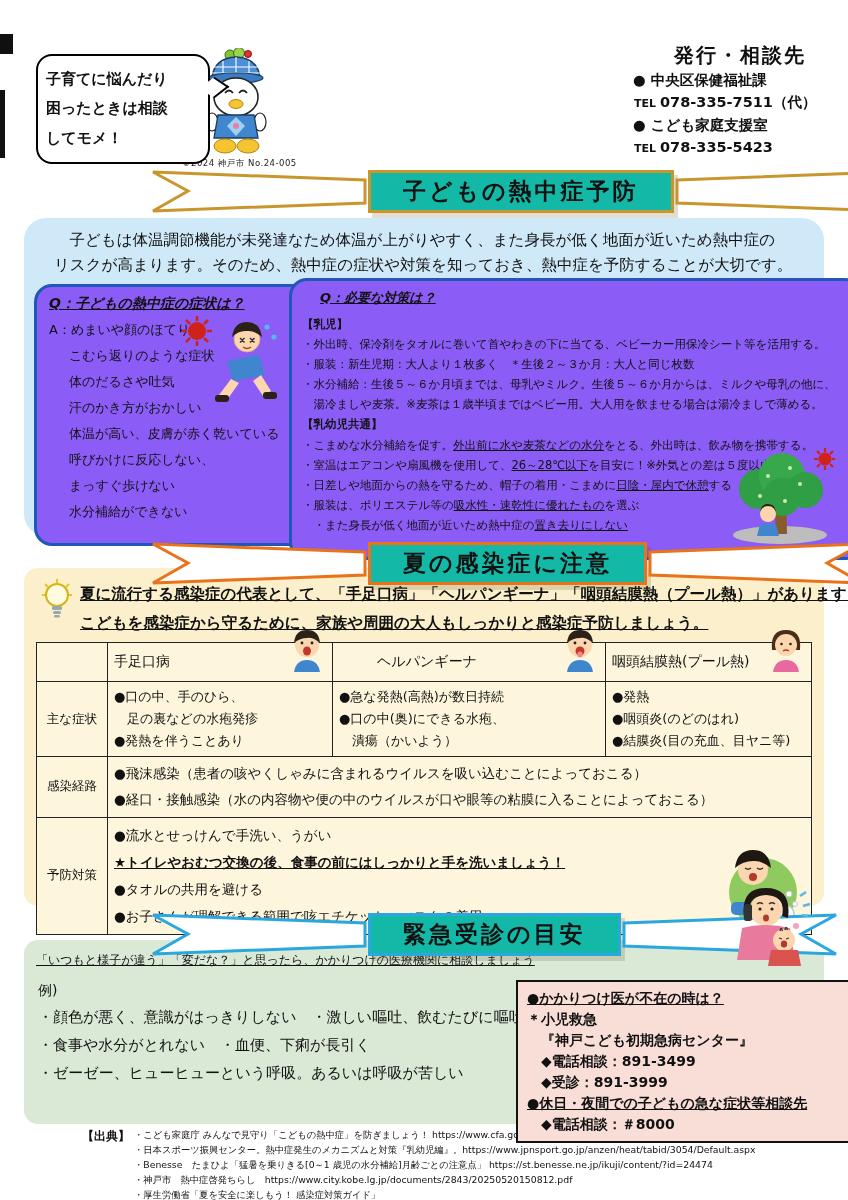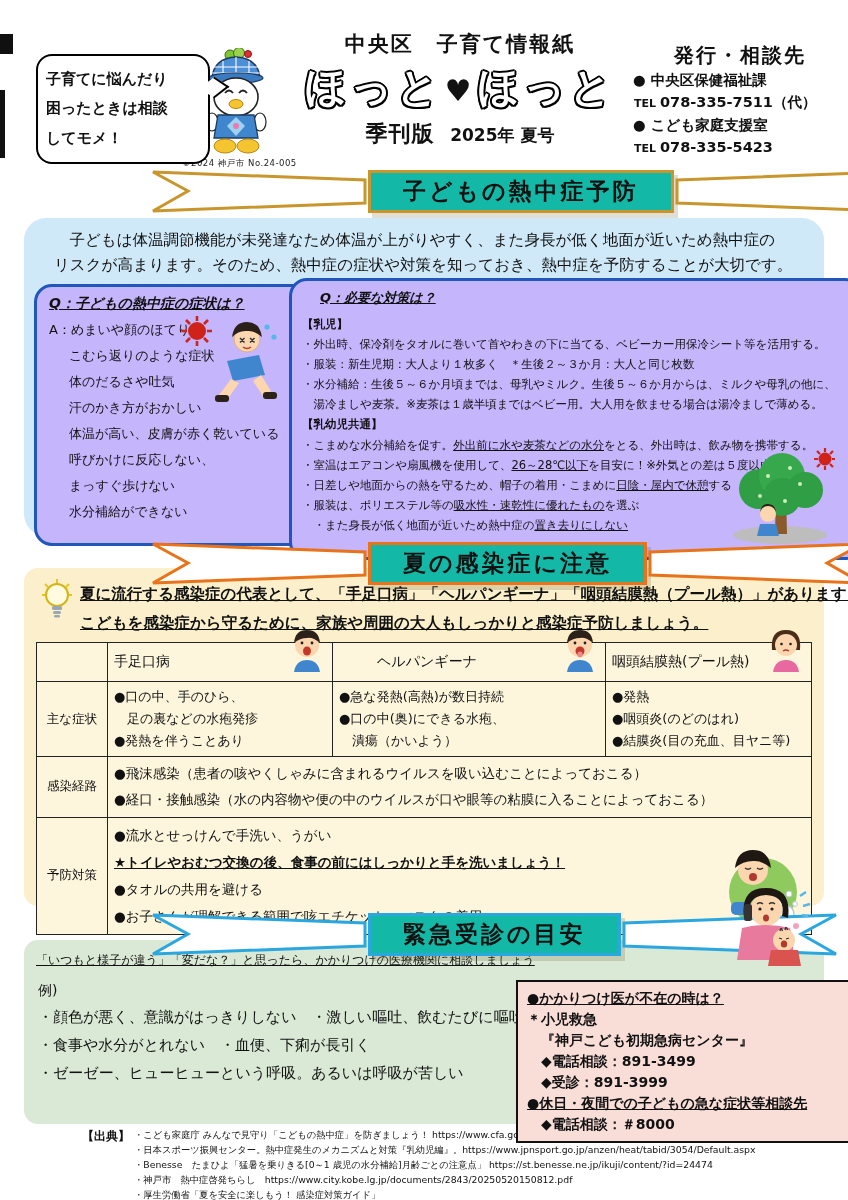--- a/index.html
+++ b/index.html
@@ -41,21 +41,21 @@
   .ribbon.blue{color:#2ba7e0;}
 
   
   .secbg{position:absolute;left:24px;width:800px;border-radius:22px;z-index:1;}
   .sec1bg{top:218px;height:318px;background:#cfe9f8;}
   .sec2bg{top:568px;height:338px;background:#fbf0cb;border-radius:14px;}
   .sec3bg{top:940px;height:184px;background:#d9e9d5;border-radius:14px;}
 
   
   .sec1intro{padding:10px 24px 0 30px;font-size:15.5px;line-height:1.62;font-weight:500;}
-  .qbox{position:absolute;background:#c4b5fd;border:3px solid #2057b8;border-radius:18px;z-index:2;}
+  .qbox{position:absolute;background:#8b5cf6;border:3px solid #2057b8;border-radius:18px;z-index:2;}
   .qboxL{left:10px;top:66px;width:252px;height:240px;padding:8px 12px;}
   .qboxR{left:265px;top:60px;width:548px;height:264px;padding:6px 10px;}
   .qtitle{font-size:14px;font-weight:600;font-style:italic;text-decoration:underline;margin-bottom:4px;}
   .qboxL .item{font-size:13px;line-height:2.0;white-space:nowrap;}
   .qboxL .item.indent{padding-left:20px;}
   .qboxR{font-size:11.5px;line-height:1.75;}
   .qboxR .qtitle{margin-left:18px;font-size:13px;}
   .grp-title{font-weight:600;}
   .em{font-weight:normal;text-decoration:underline;}
   .sunboy{position:absolute;left:142px;top:26px;}
@@ -119,28 +119,20 @@
     <ellipse cx="20" cy="74" rx="6" ry="9" fill="#fff" stroke="#222" stroke-width="1.2"></ellipse>
     <ellipse cx="68" cy="74" rx="6" ry="9" fill="#fff" stroke="#222" stroke-width="1.2"></ellipse>
     <path d="M26 67 L62 67 L66 90 L22 90 Z" fill="#3f86cf" stroke="#1d3b5e" stroke-width="1.3"></path>
     <path d="M44 69 L53 78 L44 88 L35 78 Z" fill="#9fd1f0"></path>
     <circle cx="44" cy="78" r="3" fill="#e87bb0"></circle>
     <ellipse cx="33" cy="98" rx="11" ry="7" fill="#f5c431" stroke="#b8860b" stroke-width="1"></ellipse>
     <ellipse cx="56" cy="98" rx="11" ry="7" fill="#f5c431" stroke="#b8860b" stroke-width="1"></ellipse>
   </svg>
   <div class="abs mascot-credit">©2024 神戸市 No.24-005</div>
 
-  <div class="abs titleblock">
-    <div class="kicker">中央区　子育て情報紙</div>
-    <div class="main-title"><span>ほっと</span><span class="heart">♥</span><span>ほっと</span></div>
-    <div class="edition">
-      <span class="ed-label">季刊版</span>
-      <span class="ed-date">2025年 夏号</span>
-    </div>
-  </div>
 
   <div class="abs contact">
     <div class="contact-heading">発行・相談先</div>
     <div class="contact-line"><span>●</span> <span>中央区保健福祉課</span></div>
     <div class="contact-line"><span class="tel">TEL</span><span>078-335-7511（代）</span></div>
     <div class="contact-line"><span>●</span> <span>こども家庭支援室</span></div>
     <div class="contact-line"><span class="tel">TEL</span><span>078-335-5423</span></div>
   </div>
 
   <div class="ribbon gold" style="top:163px;">

